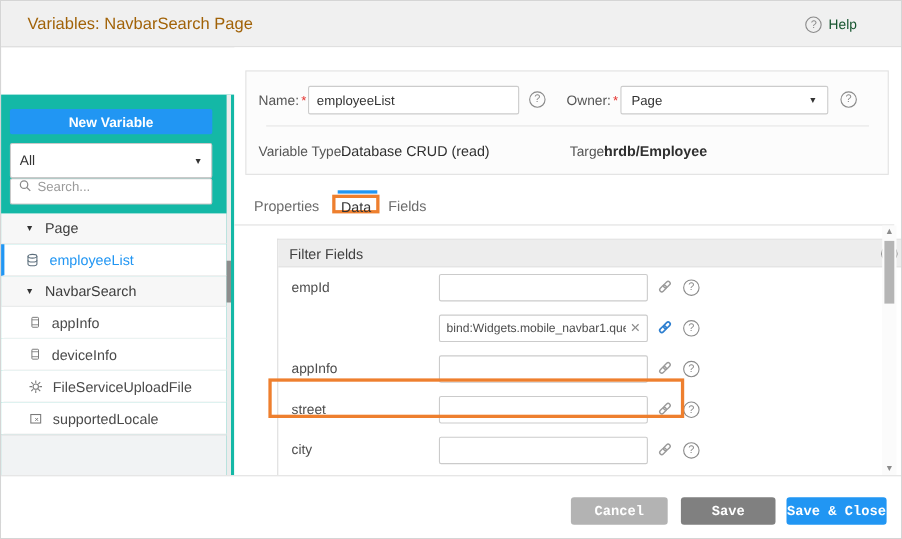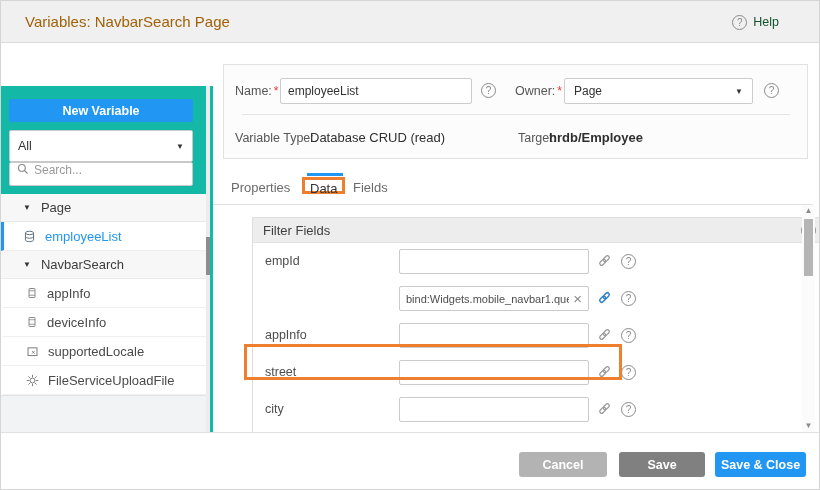--- a/index.html
+++ b/index.html
@@ -122,21 +122,21 @@
                     font-size:8px; color:#8b8b8b; line-height:12px; cursor:pointer; }
   .mscroll .arrow.up { top:0; }
   .mscroll .arrow.down { bottom:0; }
   .mscroll .mthumb { position:absolute; left:2px; top:14px; width:9px; height:57px;
                      background:#b5b5b5; cursor:pointer; }
 
   
   .footer { position:absolute; left:0; top:431px; width:820px; height:59px;
             background:#fff; border-top:1px solid #e0e0e0; }
   .fbtn { position:absolute; top:19px; height:25px; border:none; border-radius:3px;
-          color:#fff; font-size:12.5px; font-weight:bold; font-family:Liberation Sans, sans-serif; cursor:pointer; }
+          color:#fff; font-size:12.5px; font-weight:bold; font-family:Liberation Mono, monospace; cursor:pointer; }
   .btn-cancel { left:518px; width:88px; background:#b3b3b3; }
   .btn-save { left:618px; width:86px; background:#808080; }
   .btn-saveclose { left:714px; width:91px; background:#2196f3; }
 </style>
 </head>
 <body>
 
 <div id="app">
 
   <div class="header">
@@ -188,44 +188,44 @@
         </svg>
         <span>appInfo</span>
       </div>
       <div class="tree-item">
         <svg width="12" height="12" viewBox="0 0 16 16">
           <rect x="4" y="2" width="8" height="12" rx="1" fill="none" stroke="#7a7a7a" stroke-width="1.2"></rect>
           <line x1="4" y1="5" x2="12" y2="5" stroke="#7a7a7a" stroke-width="1"></line>
           <line x1="4" y1="11" x2="12" y2="11" stroke="#7a7a7a" stroke-width="1"></line>
         </svg>
         <span>deviceInfo</span>
-      </div>
-      <div class="tree-item">
-        <svg width="13" height="13" viewBox="0 0 16 16">
-          <rect x="2.5" y="3.5" width="11" height="9.5" fill="none" stroke="#7a7a7a" stroke-width="1.2"></rect>
-          <path d="M7.5 10.5l3-3m0 3l-3-3" stroke="#7a7a7a" stroke-width="1.1"></path>
-        </svg>
-        <span>supportedLocale</span>
       </div>
       <div class="tree-item">
         <svg width="13" height="13" viewBox="0 0 16 16">
           <circle cx="8" cy="8" r="3" fill="none" stroke="#7a7a7a" stroke-width="1.2"></circle>
           <g stroke="#7a7a7a" stroke-width="1.2">
             <line x1="8" y1="1" x2="8" y2="4"></line>
               <line x1="8" y1="12" x2="8" y2="15"></line>
             <line x1="1" y1="8" x2="4" y2="8"></line>
               <line x1="12" y1="8" x2="15" y2="8"></line>
             <line x1="3" y1="3" x2="5.2" y2="5.2"></line>
               <line x1="10.8" y1="10.8" x2="13" y2="13"></line>
             <line x1="13" y1="3" x2="10.8" y2="5.2"></line>
               <line x1="5.2" y1="10.8" x2="3" y2="13"></line>
           </g>
         </svg>
         <span>FileServiceUploadFile</span>
       </div>
+      <div class="tree-item">
+        <svg width="13" height="13" viewBox="0 0 16 16">
+          <rect x="2.5" y="3.5" width="11" height="9.5" fill="none" stroke="#7a7a7a" stroke-width="1.2"></rect>
+          <path d="M7.5 10.5l3-3m0 3l-3-3" stroke="#7a7a7a" stroke-width="1.1"></path>
+        </svg>
+        <span>supportedLocale</span>
+      </div>
     </div>
 
     <div class="sb-filler"></div>
     <div class="sb-track"></div>
     <div class="sb-thumb"></div>
   </div>
 
   <div class="main">
 
     <div class="info-panel">

